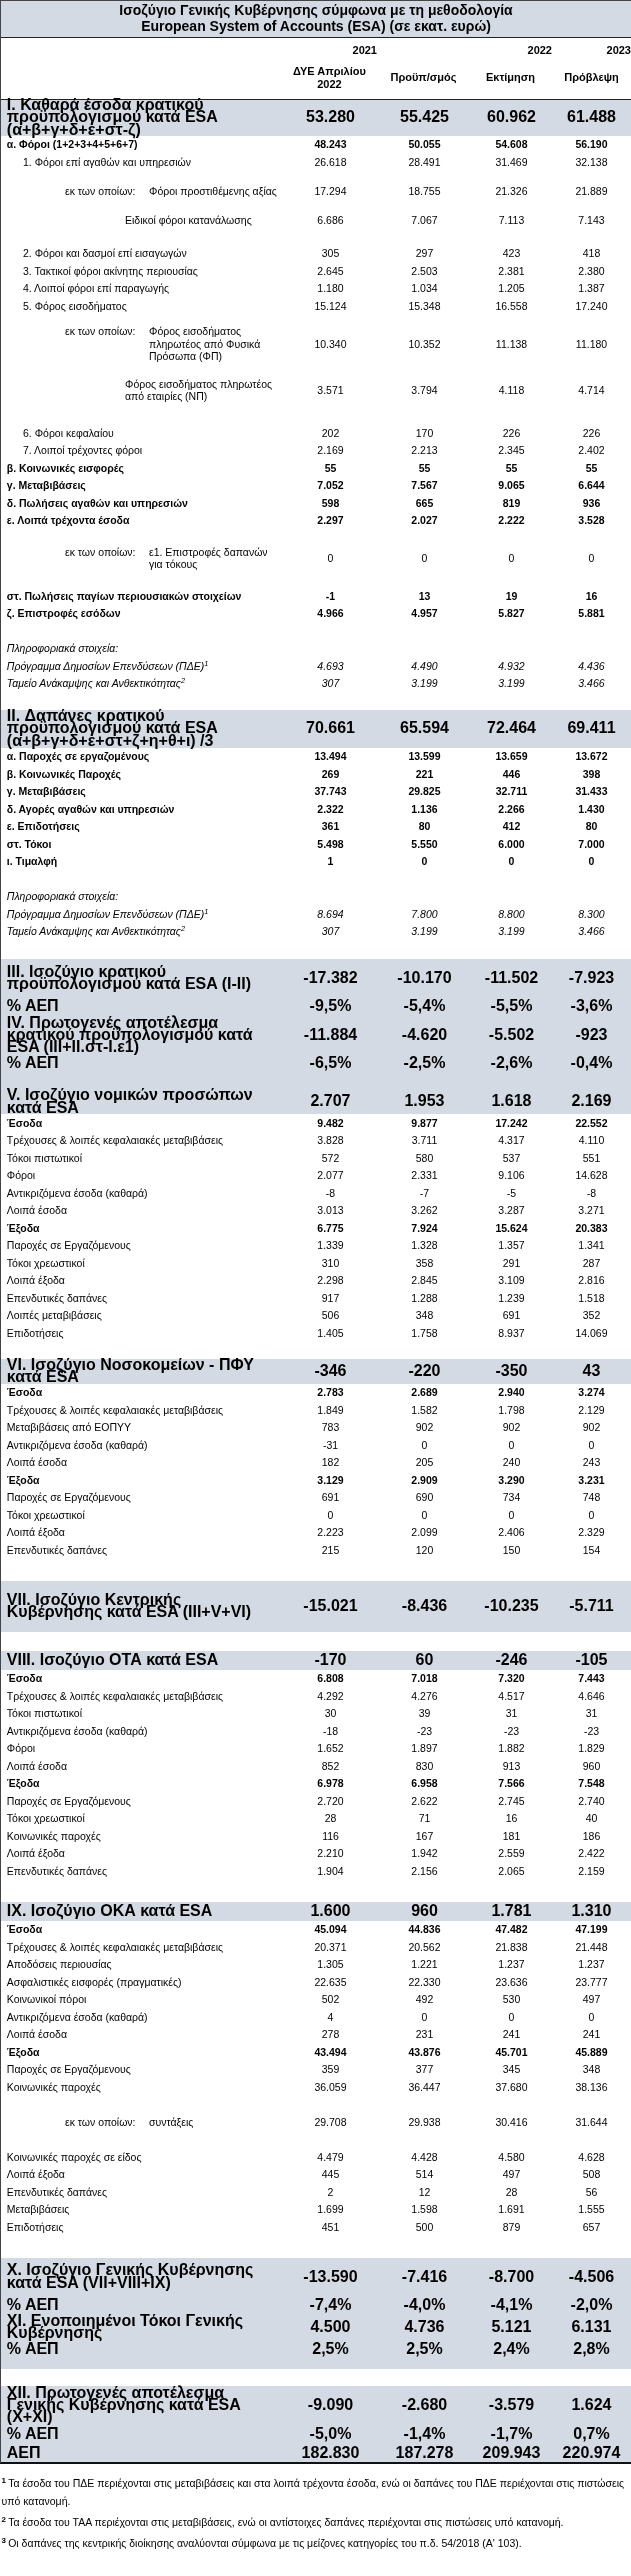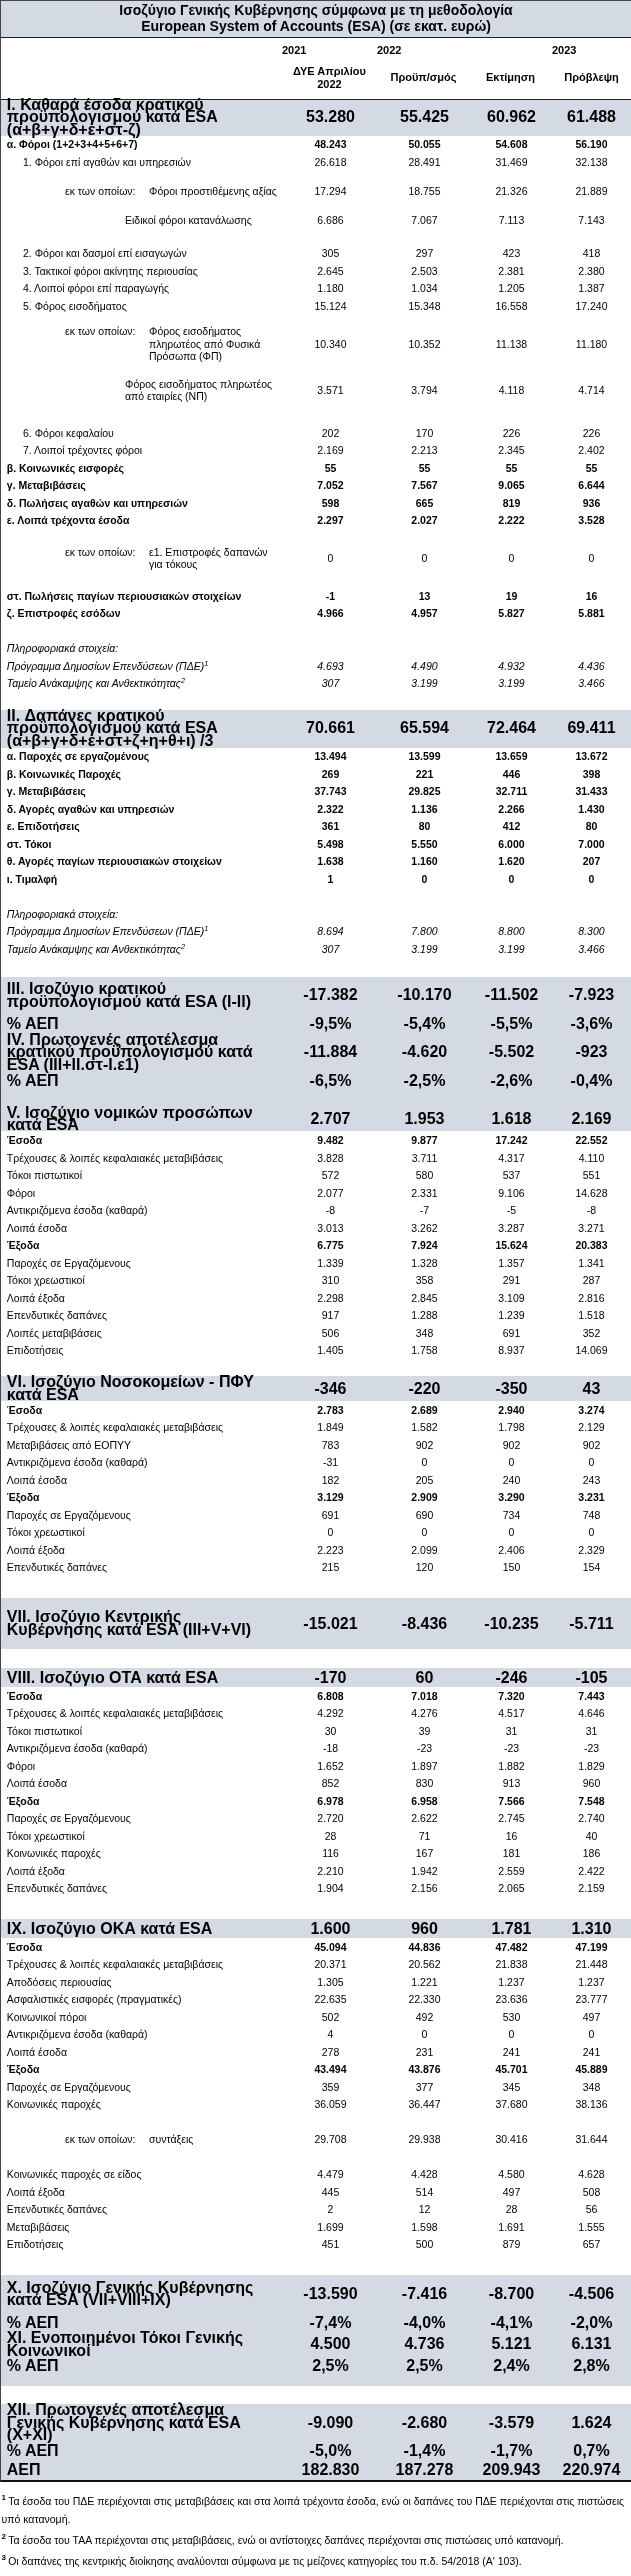--- a/index.html
+++ b/index.html
@@ -5,21 +5,21 @@
   html,body{margin:0;padding:0;background:#fff;}
   body{width:631px;font-family:"Liberation Sans",sans-serif;color:#000;-webkit-font-smoothing:antialiased;}
   .table{border:0.7px solid #444;border-bottom:2.2px solid #111;width:630px;}
   .title{background:var(--shade,#d4dae3);text-align:center;font-weight:bold;font-size:14px;line-height:16.7px;padding:0.7px 0 1.5px;border-bottom:1.5px solid #222;}
   .head{display:flex;border-bottom:1.5px solid #222;font-weight:bold;font-size:11px;height:61px;}
   .h-lbl{flex:1;}
   .h-col,.h-group{display:flex;flex-direction:column;}
   .h-c1{width:95px;}
   .h-group{width:175px;}
   .h-c4{width:79px;}
-  .yr{text-align:left;padding-top:6.5px;height:17.5px;}
+  .yr{text-align:right;padding-top:6.5px;height:17.5px;}
   .h-sub{flex:1;display:flex;align-items:center;justify-content:center;text-align:center;line-height:13px;padding-bottom:4.4px;}
   .h-c1 .h-sub{padding-left:7.3px;padding-right:7.3px;}
   .pair{flex:1;display:flex;}
   .pair .h-sub{flex:none;}
   .pair .s1{width:93px;}
   .pair .s2{width:81px;}
   .row{display:flex;align-items:center;min-height:17.5px;font-size:10.5px;line-height:12.4px;}
   .row.shade{background:var(--shade,#d4dae3);}
   .t-sec{font-weight:bold;font-size:16px;min-height:19px;}
   .t-b{font-weight:bold;}
@@ -294,27 +294,20 @@
         <div class="val c4">80</div>
       </div>
       <div class="row t-b">
         <div class="lbl ind0"><span class="lab-txt">στ. Τόκοι</span></div>
         <div class="val c1">5.498</div>
         <div class="val c2">5.550</div>
         <div class="val c3">6.000</div>
         <div class="val c4">7.000</div>
       </div>
       <div class="row t-b">
-        <div class="lbl ind0"><span class="lab-txt">θ. Αγορές παγίων περιουσιακών στοιχείων</span></div>
-        <div class="val c1">1.638</div>
-        <div class="val c2">1.160</div>
-        <div class="val c3">1.620</div>
-        <div class="val c4">207</div>
-      </div>
-      <div class="row t-b">
         <div class="lbl ind0"><span class="lab-txt">ι. Τιμαλφή</span></div>
         <div class="val c1">1</div>
         <div class="val c2">0</div>
         <div class="val c3">0</div>
         <div class="val c4">0</div>
       </div>
       <div class="row t-sp" style="height: 17.5px;"></div>
       <div class="row t-i">
         <div class="lbl ind0"><span class="lab-txt">Πληροφοριακά στοιχεία:</span></div>
         <div class="val c1"></div>
@@ -776,21 +769,21 @@
         <div class="val c4">-4.506</div>
       </div>
       <div class="row t-sec shade">
         <div class="lbl ind0"><span class="lab-txt">% ΑΕΠ</span></div>
         <div class="val c1">-7,4%</div>
         <div class="val c2">-4,0%</div>
         <div class="val c3">-4,1%</div>
         <div class="val c4">-2,0%</div>
       </div>
       <div class="row t-sec shade">
-        <div class="lbl ind0"><span class="lab-txt">XI. Ενοποιημένοι Τόκοι Γενικής Κοινωνικοί</span></div>
+        <div class="lbl ind0"><span class="lab-txt">XI. Ενοποιημένοι Τόκοι Γενικής Κυβέρνησης</span></div>
         <div class="val c1">4.500</div>
         <div class="val c2">4.736</div>
         <div class="val c3">5.121</div>
         <div class="val c4">6.131</div>
       </div>
       <div class="row t-sec shade">
         <div class="lbl ind0"><span class="lab-txt">% ΑΕΠ</span></div>
         <div class="val c1">2,5%</div>
         <div class="val c2">2,5%</div>
         <div class="val c3">2,4%</div>

